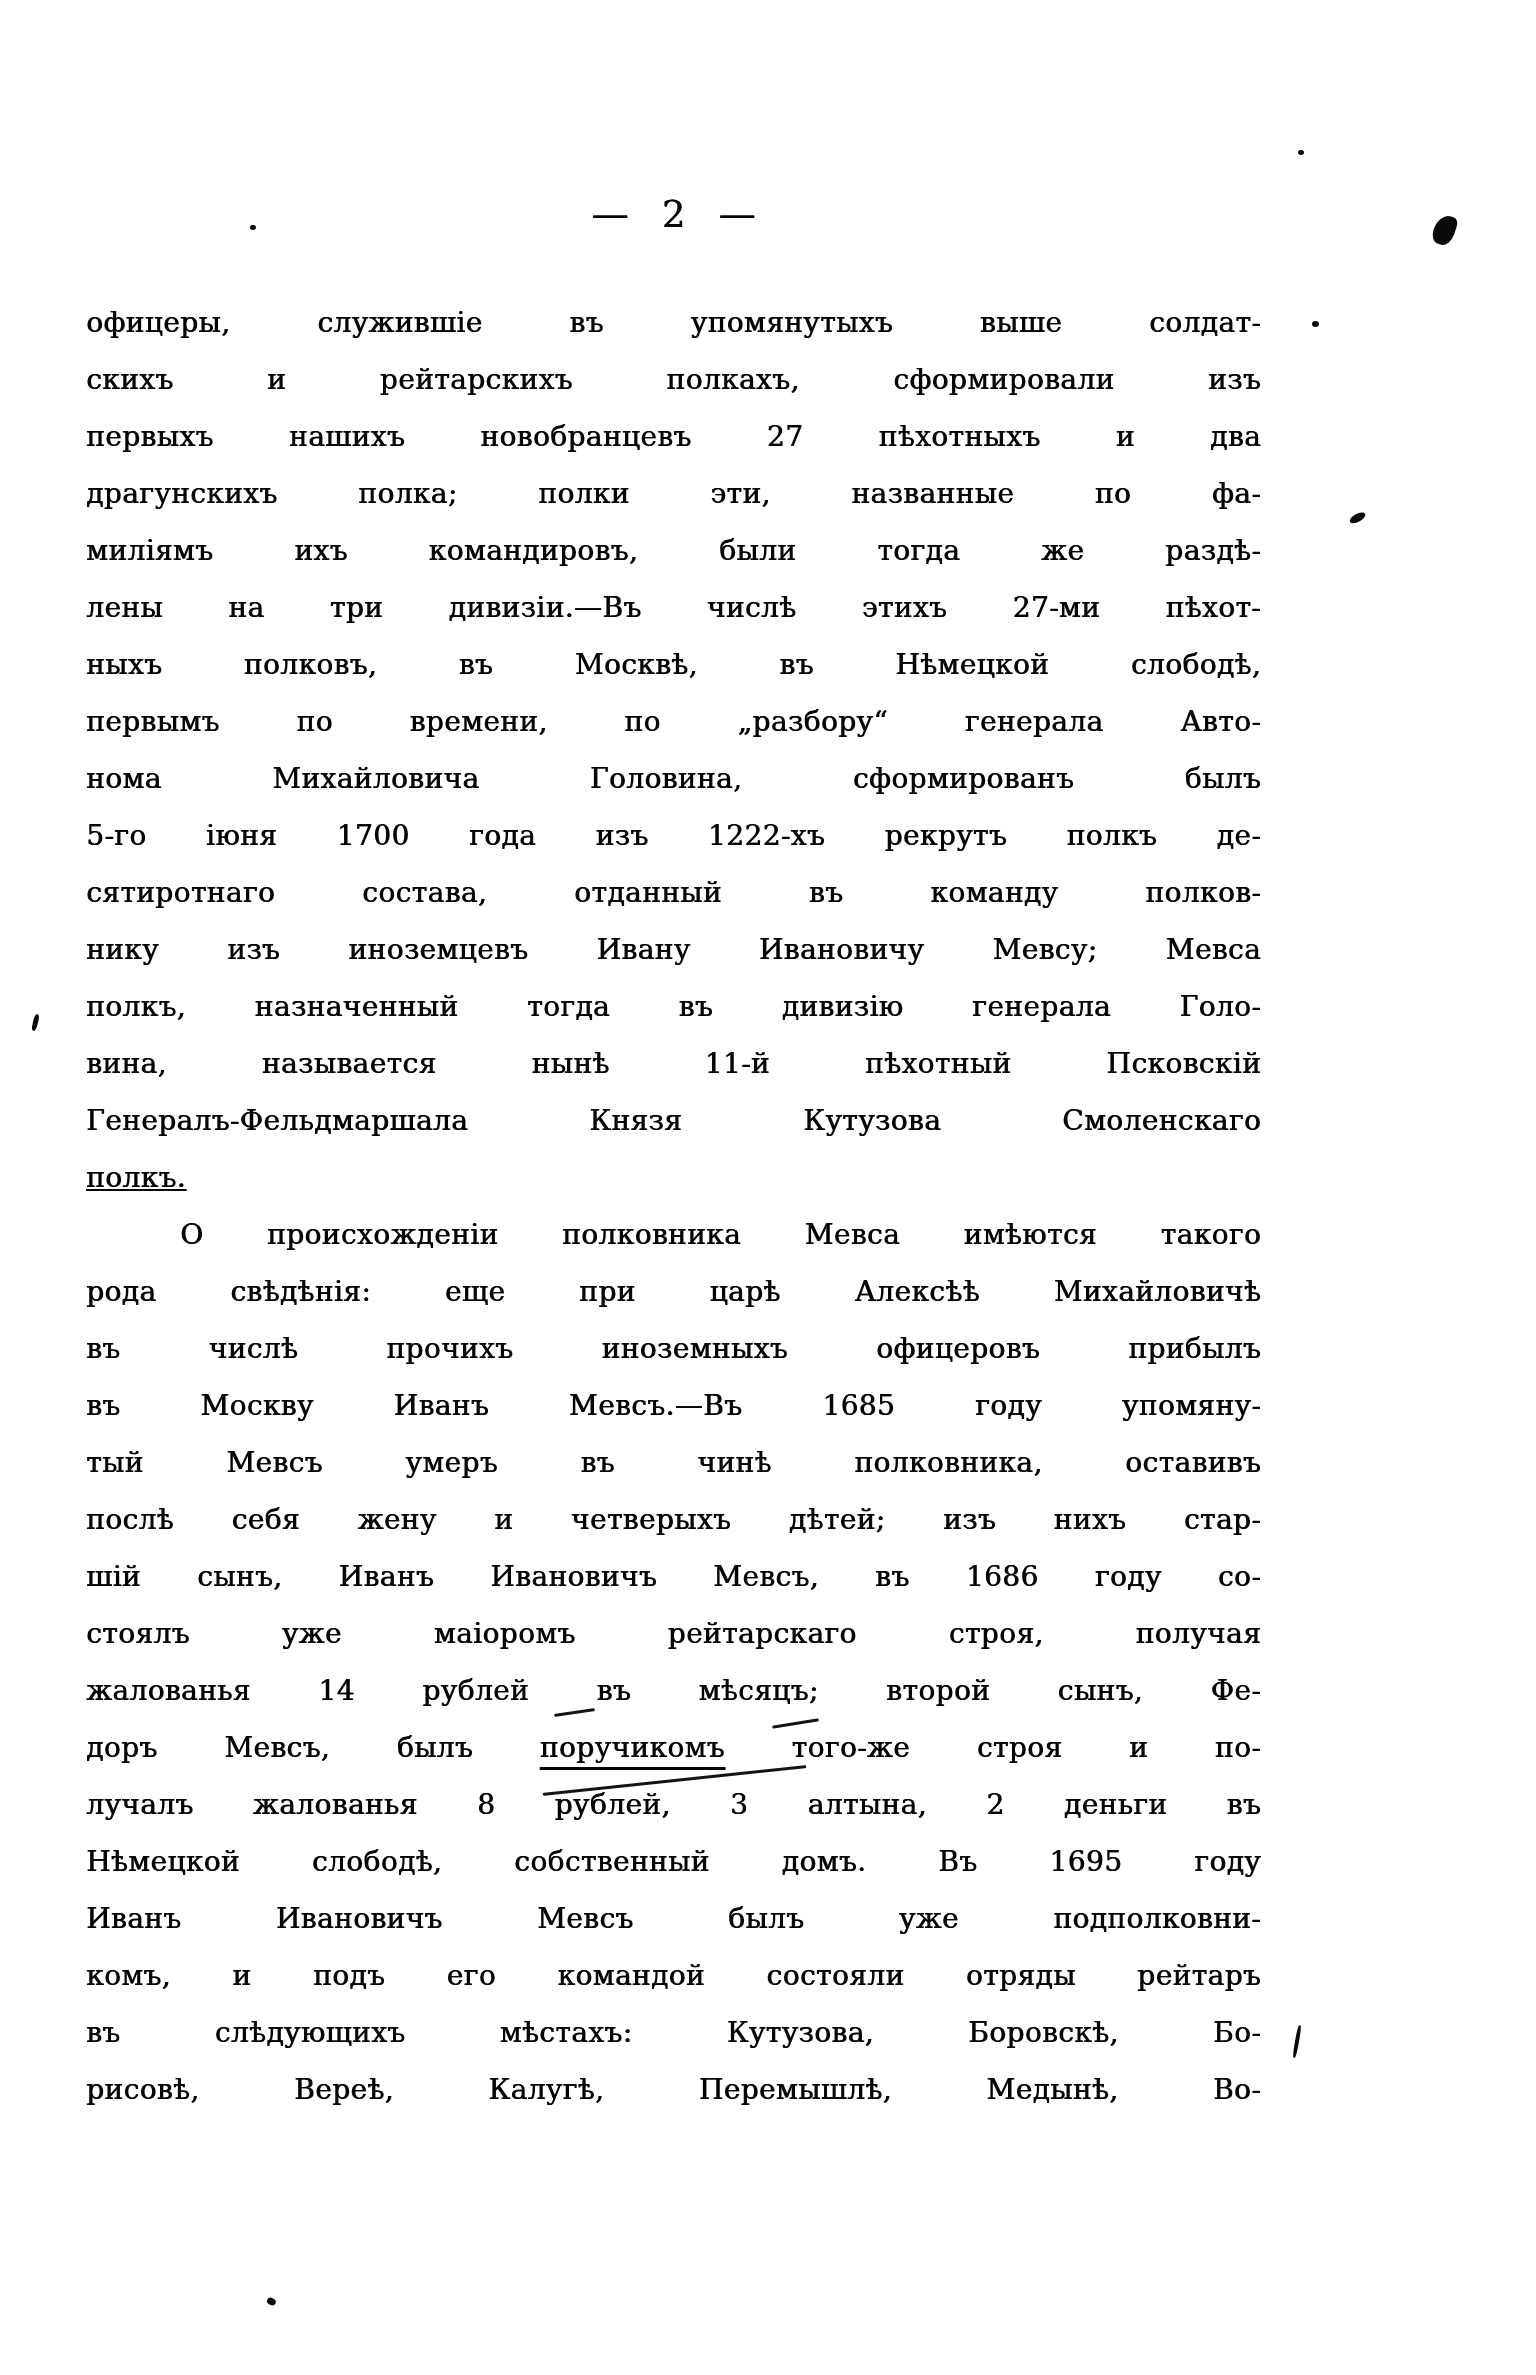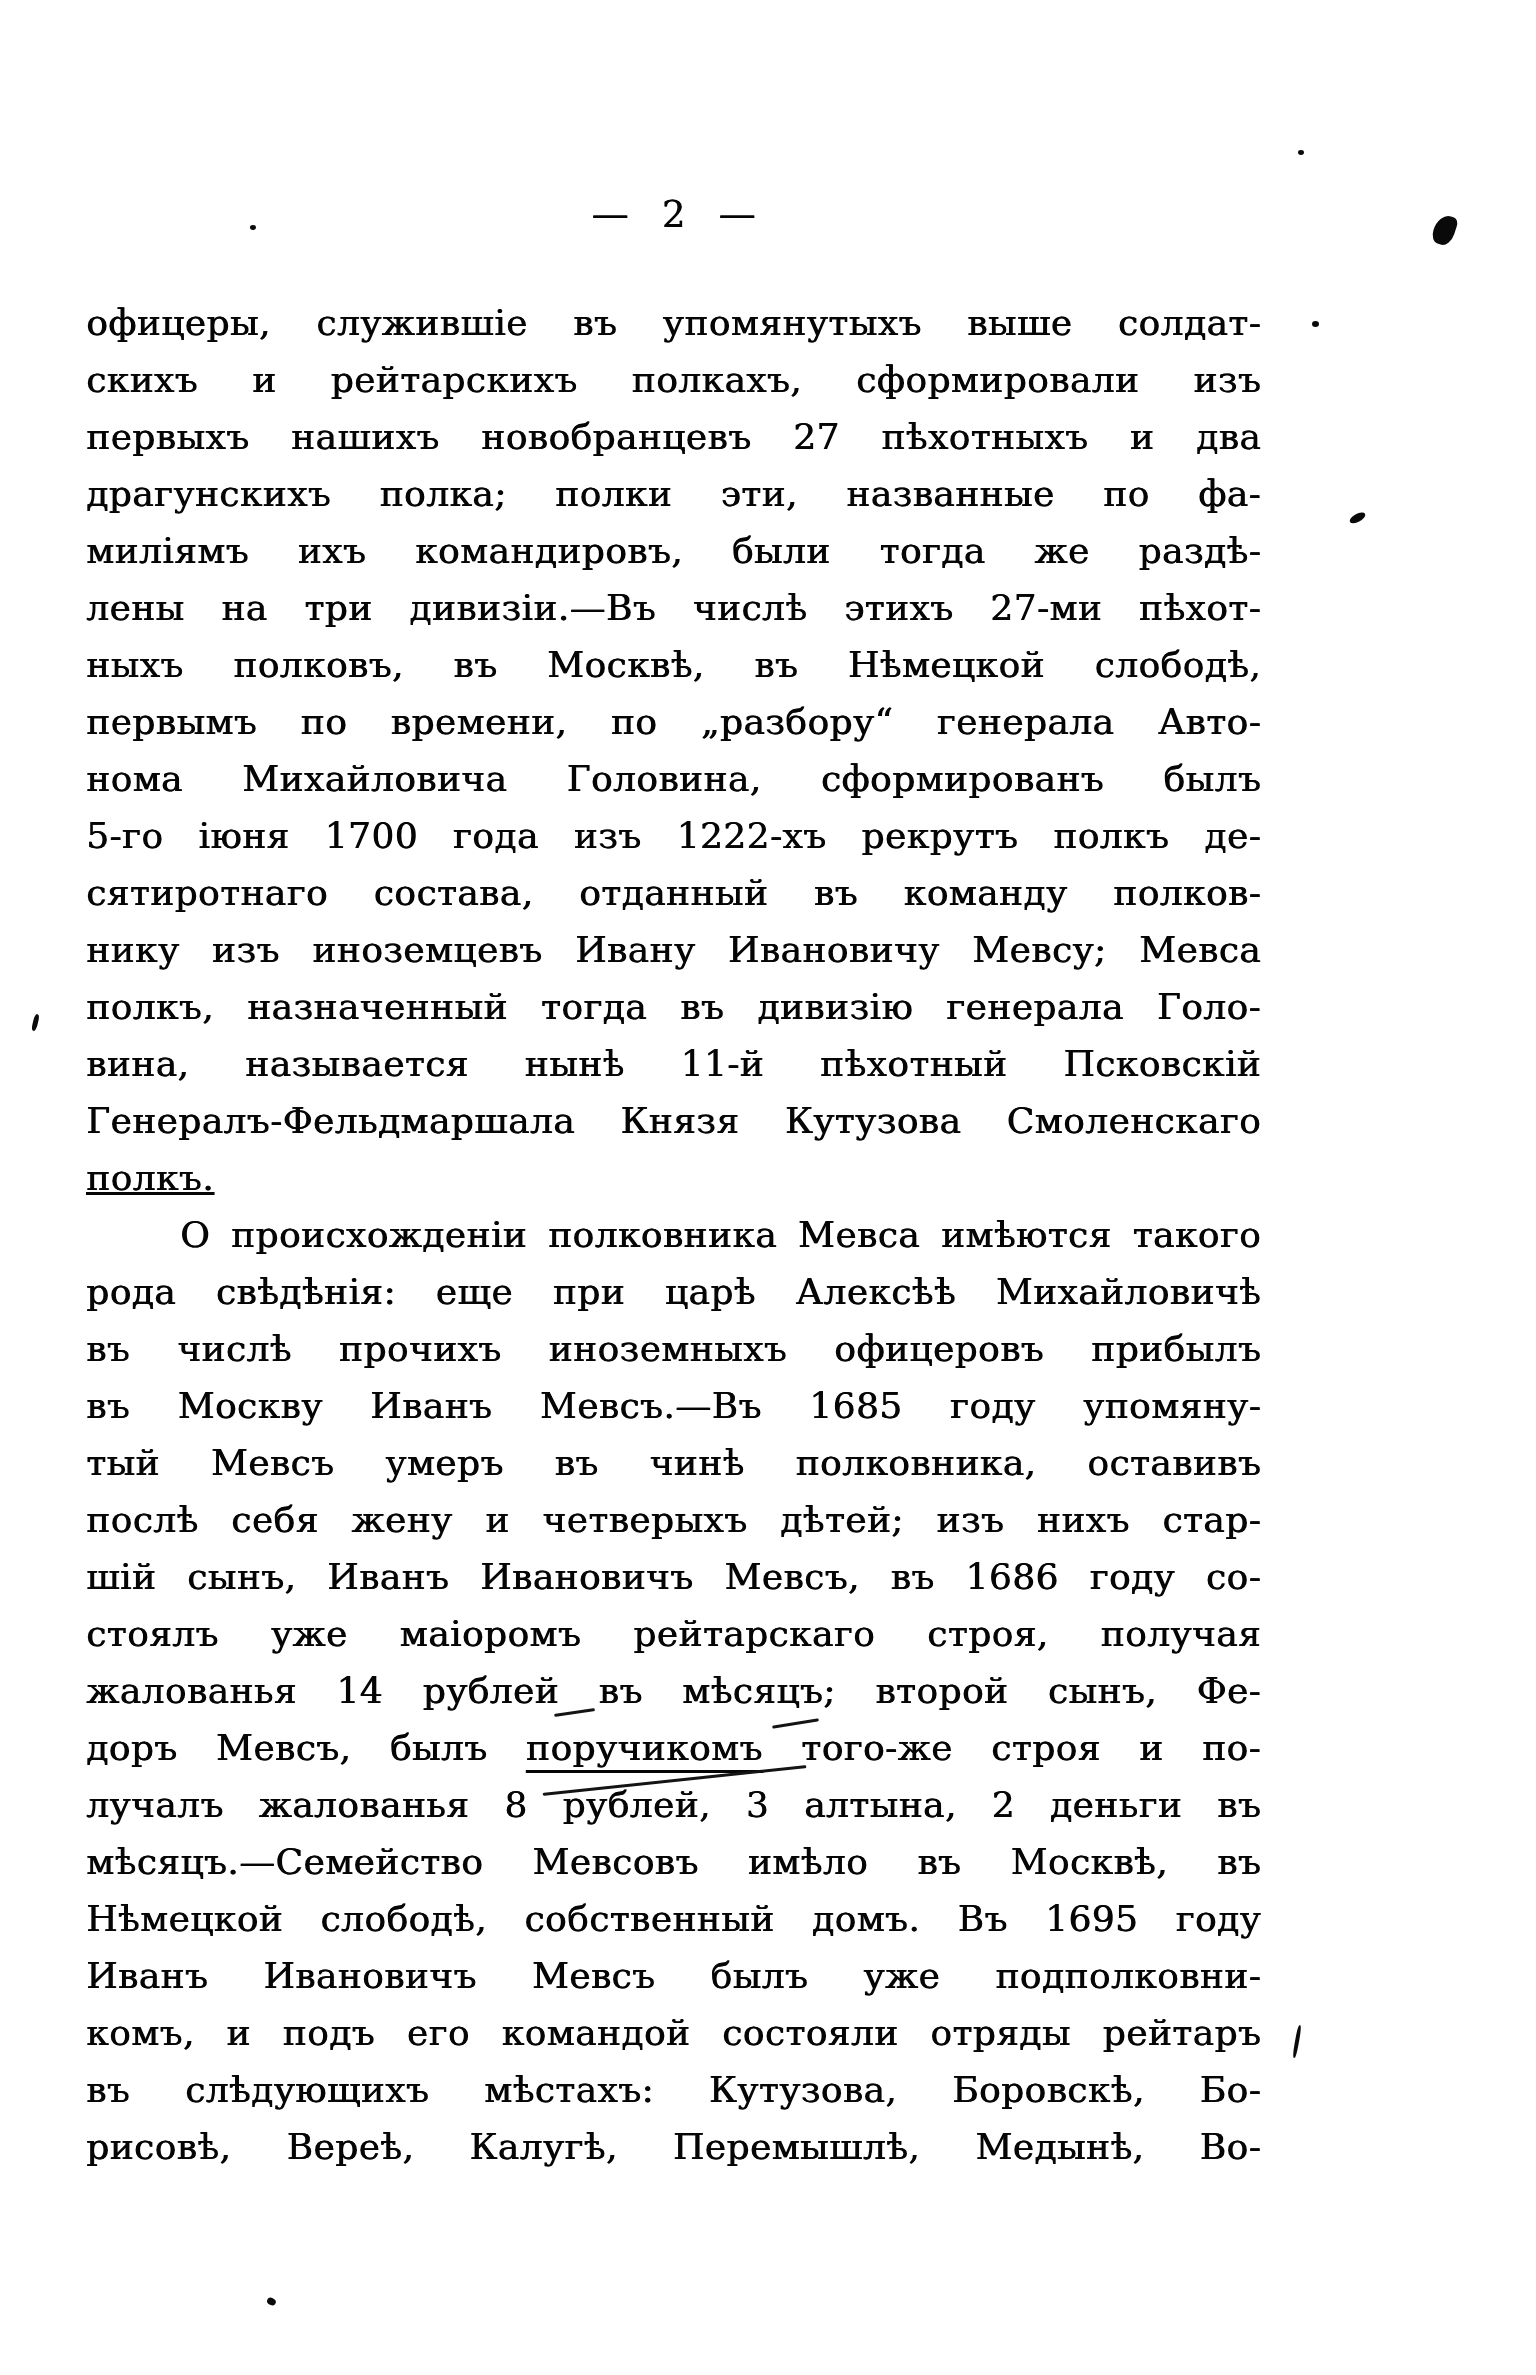--- a/index.html
+++ b/index.html
@@ -27,21 +27,21 @@
     line-height: 43px;
     word-spacing: 21.5px;
     text-shadow: 0.6px 0 0 currentColor;
   }
   
   .text-block {
     position: absolute;
     top: 294px;
     left: 86px;
     width: 1175px;
-    font-size: 36px;
+    font-size: 28px;
     letter-spacing: 0.4px;
     text-shadow: 0.7px 0 0 currentColor;
   }
   .line {
     height: 57px;
     line-height: 57px;
     text-align: justify;
     text-align-last: justify;
   }
   .line.short {
@@ -126,21 +126,20 @@
       <div class="line">рода свѣдѣнія: еще при царѣ Алексѣѣ Михайловичѣ</div>
       <div class="line">въ числѣ прочихъ иноземныхъ офицеровъ прибылъ</div>
       <div class="line">въ Москву Иванъ Мевсъ.—Въ 1685 году упомяну-</div>
       <div class="line">тый Мевсъ умеръ въ чинѣ полковника, оставивъ</div>
       <div class="line">послѣ себя жену и четверыхъ дѣтей; изъ нихъ стар-</div>
       <div class="line">шій сынъ, Иванъ Ивановичъ Мевсъ, въ 1686 году со-</div>
       <div class="line">стоялъ уже маіоромъ рейтарскаго строя, получая</div>
       <div class="line">жалованья 14 рублей въ мѣсяцъ; второй сынъ, Фе-</div>
       <div class="line">доръ Мевсъ, былъ <span class="pencil-underline">поручикомъ</span> того-же строя и по-</div>
       <div class="line">лучалъ жалованья 8 рублей, 3 алтына, 2 деньги въ</div>
-      <div class="line">мѣсяцъ.—Семейство Мевсовъ имѣло въ Москвѣ, въ</div>
       <div class="line">Нѣмецкой слободѣ, собственный домъ. Въ 1695 году</div>
       <div class="line">Иванъ Ивановичъ Мевсъ былъ уже подполковни-</div>
       <div class="line">комъ, и подъ его командой состояли отряды рейтаръ</div>
       <div class="line">въ слѣдующихъ мѣстахъ: Кутузова, Боровскѣ, Бо-</div>
       <div class="line">рисовѣ, Вереѣ, Калугѣ, Перемышлѣ, Медынѣ, Во-</div>
     </div>
 
   <div class="pencil-stroke p-main"></div>
   <div class="pencil-stroke p-dash1"></div>
   <div class="pencil-stroke p-dash2"></div>

